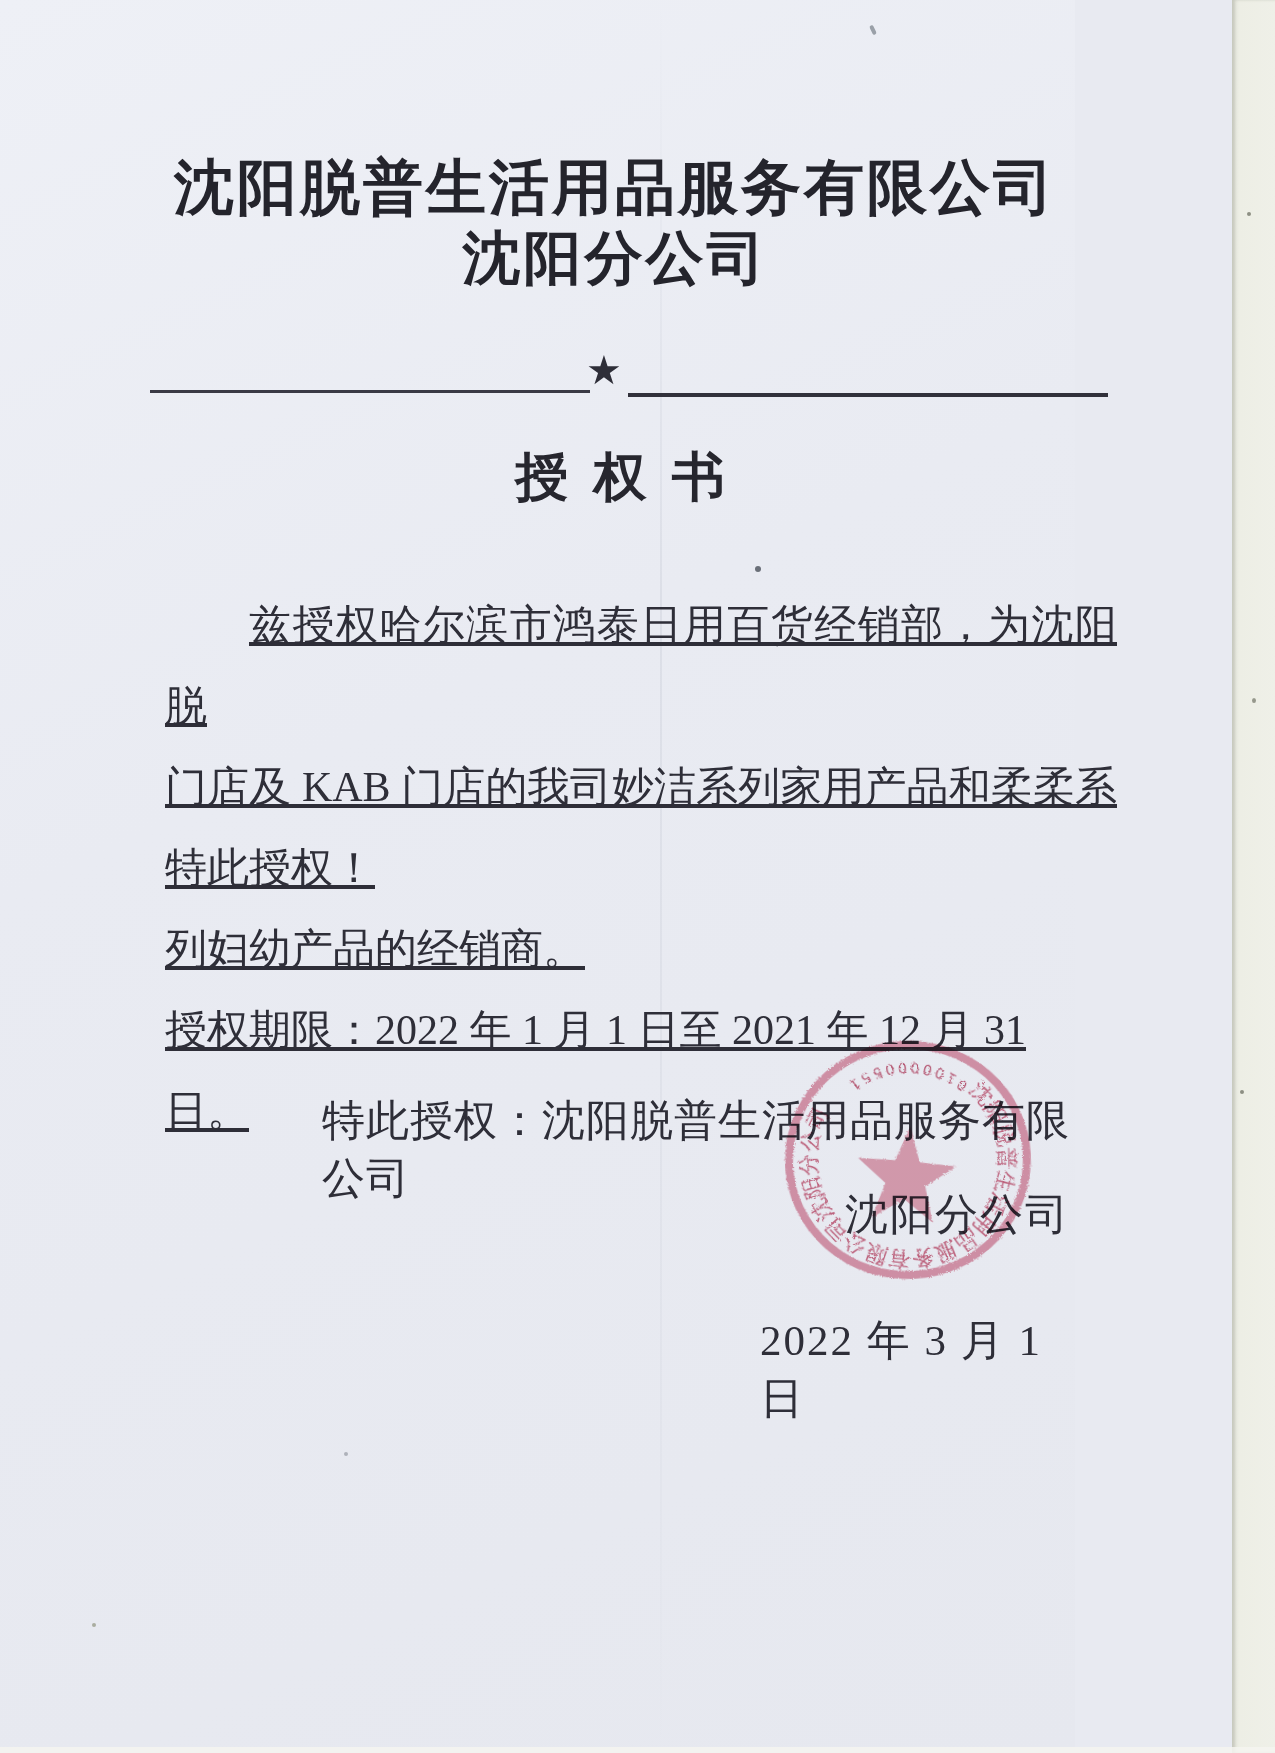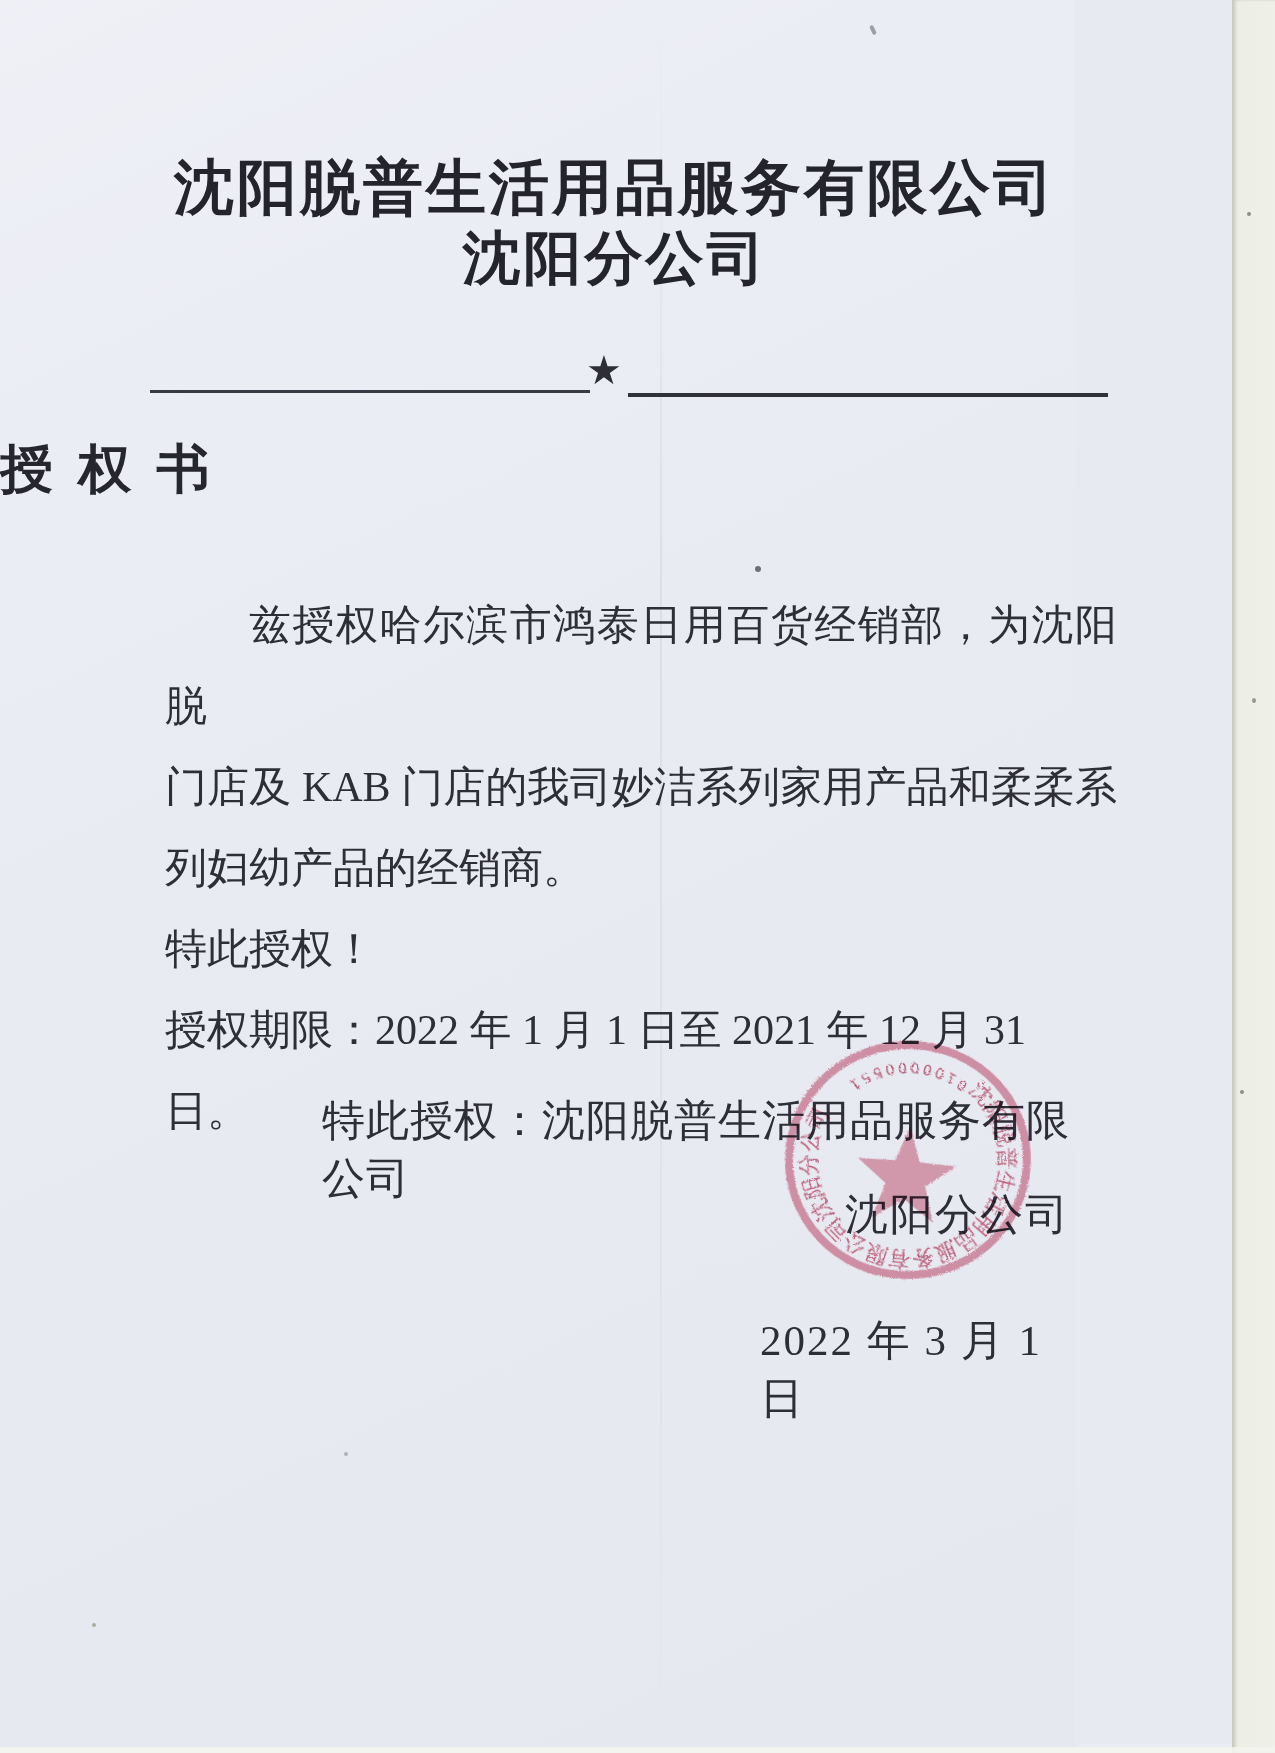--- a/index.html
+++ b/index.html
@@ -33,26 +33,26 @@
     font-size:34px;letter-spacing:1px;color:#33333d;
   }
   .divider-line{position:absolute;background:#3a3a45;}
   .divider-left{left:150px;top:390px;width:440px;height:3px;}
   .divider-right{left:628px;top:393px;width:480px;height:4px;background:#31313b;}
   .divider-star{
     position:absolute;left:586px;top:350px;font-size:40px;line-height:40px;color:#2e2e38;
     font-family:"DejaVu Sans",sans-serif;
   }
   .heading{
-    position:absolute;top:434px;left:0;width:1230px;margin:0;
+    position:absolute;top:434px;left:0;width:1230px;text-align:center;margin:8px;
     font-size:53px;font-weight:700;letter-spacing:6px;color:#26262e;
   }
   .bodytext{
     position:absolute;left:165px;top:585px;width:952px;
-    font-size:42px;line-height:81px;color:#2e2e38;
+    font-size:42px;line-height:81px;color:#2e2e38;text-decoration:underline;
   }
   .bline{min-height:81px;}
   .just{text-align:justify;text-align-last:justify;}
   .indent{text-indent:84px;}
   .authorizer{position:absolute;left:322px;top:1092px;font-size:43px;color:#2e2e38;letter-spacing:1px;}
   .branch{position:absolute;left:845px;top:1186px;font-size:43px;color:#2e2e38;letter-spacing:2px;}
   .sigdate{position:absolute;left:760px;top:1312px;font-size:43px;color:#2e2e38;letter-spacing:2px;}
 
   .seal{
     position:absolute;left:781px;top:1038px;width:254px;height:246px;
@@ -84,22 +84,22 @@
 
   <div class="divider-line divider-left"></div>
   <span class="divider-star">★</span>
   <div class="divider-line divider-right"></div>
 
   <h2 class="heading">授 权 书</h2>
 
   <div class="bodytext">
     <div class="bline just indent">兹授权哈尔滨市鸿泰日用百货经销部，为沈阳脱</div>
     <div class="bline just">门店及 KAB 门店的我司妙洁系列家用产品和柔柔系</div>
+    <div class="bline">特此授权！</div>
     <div class="bline">列妇幼产品的经销商。</div>
-    <div class="bline">特此授权！</div>
     <div class="bline">授权期限：2022 年 1 月 1 日至 2021 年 12 月 31 日。</div>
   </div>
 
   <div class="authorizer">特此授权：沈阳脱普生活用品服务有限公司</div>
   <div class="branch">沈阳分公司</div>
   <div class="sigdate">2022 年 3 月 1 日</div>
 
   <div class="seal">
     <svg viewBox="0 0 254 246" xmlns="http://www.w3.org/2000/svg">
       <defs>

